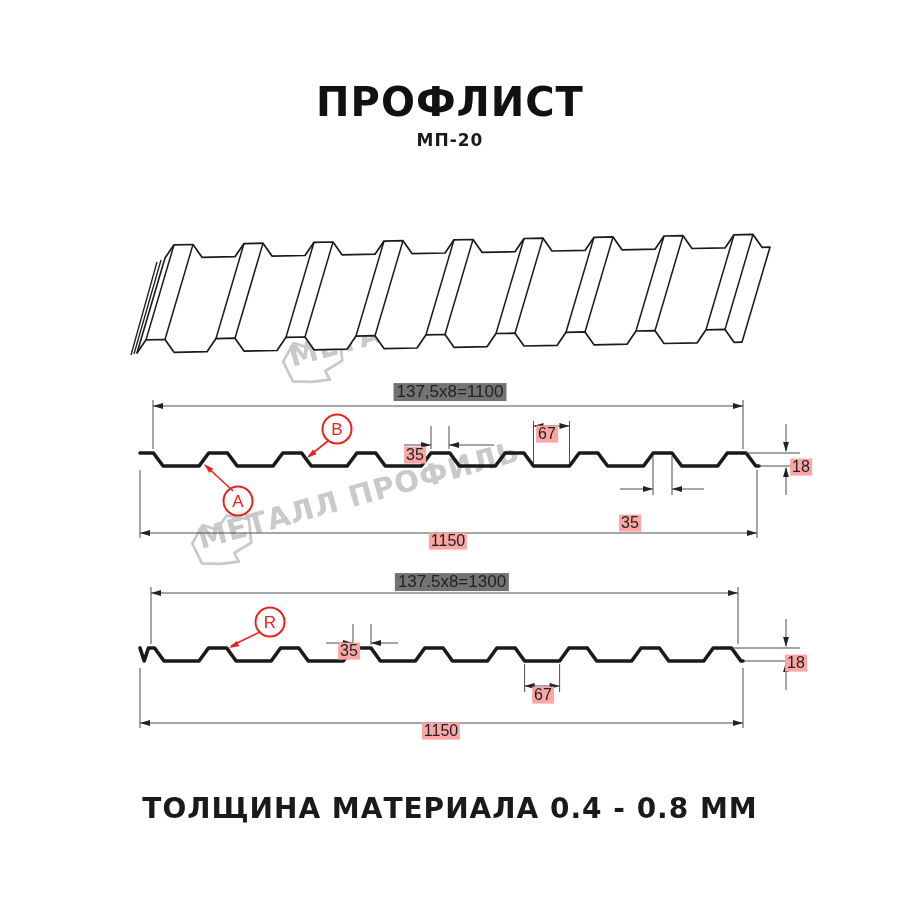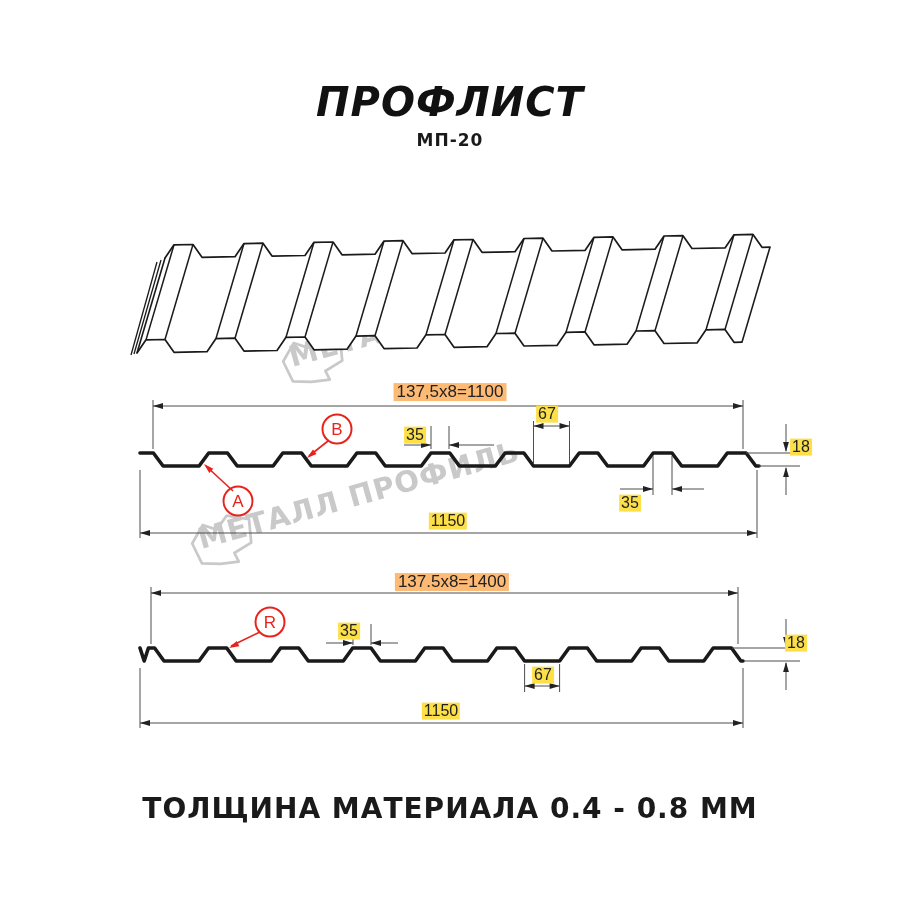--- a/index.html
+++ b/index.html
@@ -1,24 +1,24 @@
 <!DOCTYPE html>
 <html><head>
 <meta charset="utf-8">
 <style>
   html,body{margin:0;padding:0;background:#fff;}
   #page{position:relative;width:900px;height:900px;background:#fff;overflow:hidden;
         font-family:"Liberation Sans",sans-serif;}
   .abs{position:absolute;transform:translate(-50%,-50%);white-space:nowrap;}
   .title{font-family:"DejaVu Sans",sans-serif;font-size:40px;font-weight:800;
-         letter-spacing:1px;color:#111;font-style:italic;}
+         letter-spacing:1px;color:#111;}
   .subtitle{font-family:"DejaVu Sans",sans-serif;font-size:17px;font-weight:600;
             letter-spacing:1px;color:#1a1a1a;}
-  .dim{font-size:16px;color:#222;background:#fde047;padding:0 2px;line-height:1.05;}
-  .dimbig{font-size:17px;color:#222;background:#fdba74;padding:0 3px;line-height:1.05;}
+  .dim{font-size:16px;color:#222;background:#fca5a5;padding:0 2px;line-height:1.05;margin-top:20px;}
+  .dimbig{font-size:17px;color:#222;background:#737373;padding:0 3px;line-height:1.05;}
   .marker{width:27px;height:27px;border:2.6px solid #e8231d;border-radius:50%;
           display:flex;align-items:center;justify-content:center;
           font-size:17px;color:#e8231d;background:transparent;}
   .footer-note{font-family:"DejaVu Sans",sans-serif;font-size:28px;font-weight:600;
                letter-spacing:1px;color:#1a1a1a;}
   .wm{position:absolute;display:flex;align-items:flex-end;
       transform-origin:0 100%;transform:rotate(-15.5deg);pointer-events:none;}
   .wm-text{font-family:"DejaVu Sans",sans-serif;font-size:29px;font-weight:bold;
            letter-spacing:1px;color:#c9c9c9;margin:0 0 13px 10px;}
   svg{position:absolute;left:0;top:0;}
@@ -149,21 +149,21 @@
   <div class="abs dim layer-txt" style="left:801px;top:447px;">18</div>
   <div class="abs dim layer-txt" style="left:630px;top:503px;">35</div>
   <div class="abs dim layer-txt" style="left:448px;top:521px;">1150</div>
   <div class="abs marker layer-txt" style="left: 238px; top: 501px; border-color: rgb(232, 35, 29); color: rgb(232, 35, 29);">
       <span>A</span>
     </div>
   <div class="abs marker layer-txt" style="left: 337px; top: 429px; border-color: rgb(232, 35, 29); color: rgb(232, 35, 29);">
       <span>B</span>
     </div>
 
-  <div class="abs dimbig layer-txt" style="left:452px;top:582px;">137.5x8=1400</div>
+  <div class="abs dimbig layer-txt" style="left:452px;top:582px;">137.5x8=1300</div>
   <div class="abs dim layer-txt" style="left:349px;top:631px;">35</div>
   <div class="abs dim layer-txt" style="left:543px;top:675px;">67</div>
   <div class="abs dim layer-txt" style="left:796px;top:643px;">18</div>
   <div class="abs dim layer-txt" style="left:441px;top:711px;">1150</div>
   <div class="abs marker layer-txt" style="left: 270px; top: 622px; border-color: rgb(232, 35, 29); color: rgb(232, 35, 29);">
       <span>R</span>
     </div>
 
   <div class="abs footer-note layer-txt" style="left:450px;top:808px;">ТОЛЩИНА МАТЕРИАЛА 0.4 - 0.8 ММ</div>
 </div>

